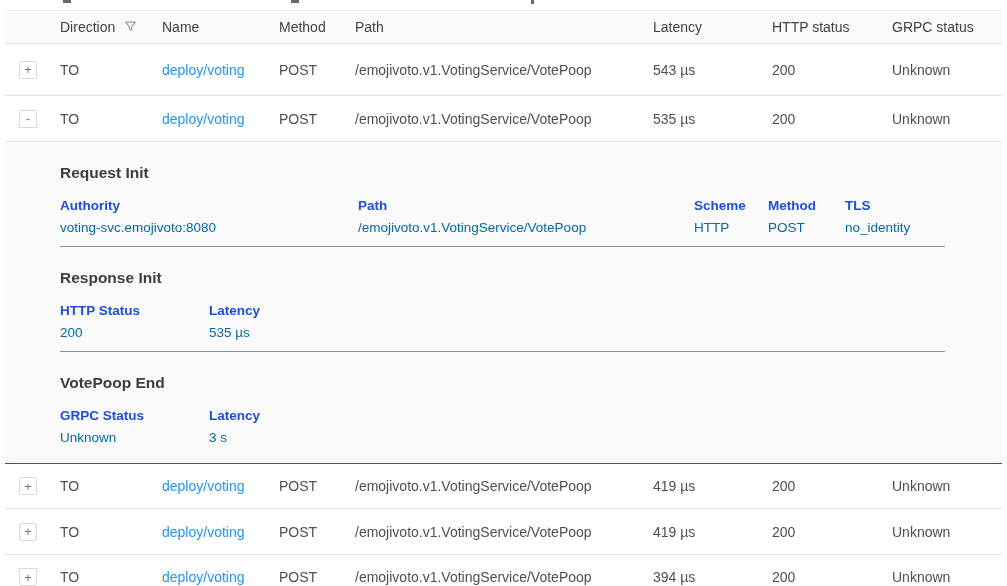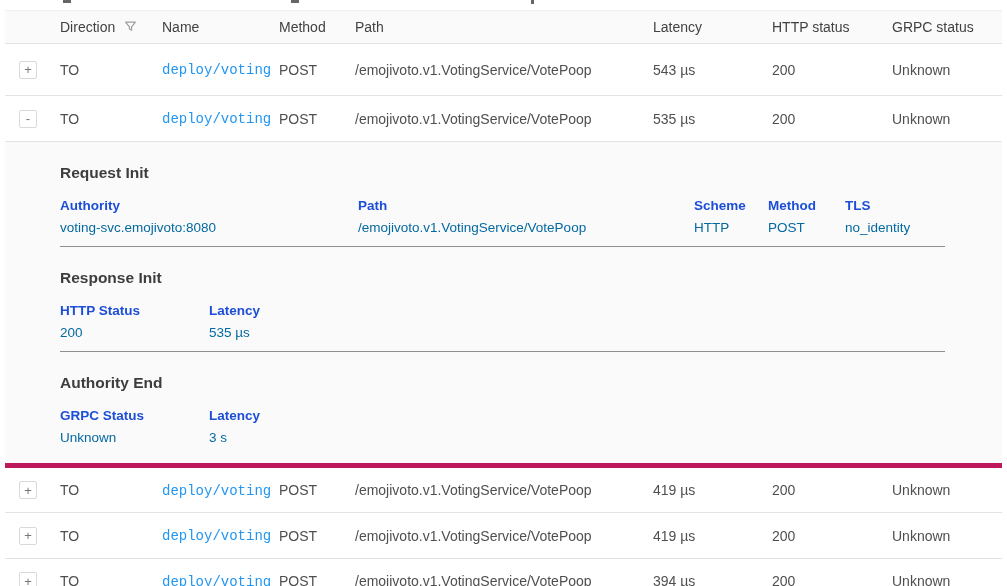--- a/index.html
+++ b/index.html
@@ -26,26 +26,26 @@
   .body-row.r5 { height: 45px; }
 
   .cell { white-space: nowrap; overflow: hidden; }
   .c-exp { padding-left: 14px; }
   .c-dir { display: flex; align-items: center; gap: 9px; }
 
   .expander { width: 18px; height: 18px; border: 1px solid #d9d9d9; border-radius: 2px;
     background: #fff; color: #757575; font-size: 13px; line-height: 15px; text-align: center;
     cursor: pointer; font-family: "Liberation Sans", sans-serif; padding: 0; display: block; }
 
-  .link { color: #2196f3; text-decoration: none; cursor: pointer; font-family: Liberation Mono, monospace; }
+  .link { color: #2196f3; text-decoration: none; cursor: pointer; }
 
   .filter-icon { display: inline-block; margin-top: 1px; }
 
   
-  .panel { background: #fafafa; border-bottom: 5px solid #be185d;
+  .panel { background: #fafafa; border-bottom: 1px solid #be185d;
     padding: 22px 0 18px 55px; }
   .section-title { font-size: 15.5px; font-weight: 700; color: #3d3d3d; margin-bottom: 16px; }
   .fields { display: grid; }
   .fields.req  { grid-template-columns: 298px 336px 74px 77px 1fr; }
   .fields.resi { grid-template-columns: 149px 1fr; }
   .fields.rese { grid-template-columns: 149px 149px 1fr; }
   .flabel { font-size: 13.5px; font-weight: 700; color: #1d4ed8; margin-bottom: 7px; white-space: nowrap; }
   .fvalue { font-size: 13.5px; color: #0369a1; white-space: nowrap; }
   .divider { width: 885px; border-bottom: 1px solid #8f8f8f; margin: 11px 0 22px 0; }
   .panel section:last-child .divider { display: none; }
@@ -144,21 +144,21 @@
             </div>
           <div class="field">
               <div class="flabel">Latency</div>
               <div class="fvalue">535 µs</div>
             </div>
         </div>
         <div class="divider"></div>
       </section>
 
       <section>
-        <div class="section-title">Authority End</div>
+        <div class="section-title">VotePoop End</div>
         <div class="fields rese">
           <div class="field">
               <div class="flabel">GRPC Status</div>
               <div class="fvalue">Unknown</div>
             </div>
           <div class="field">
               <div class="flabel">Latency</div>
               <div class="fvalue">3 s</div>
             </div>
         </div>

